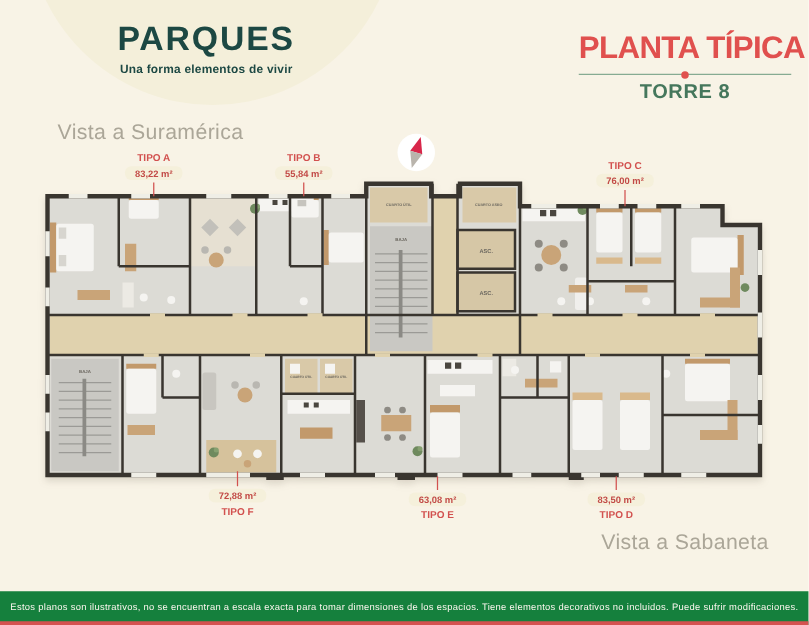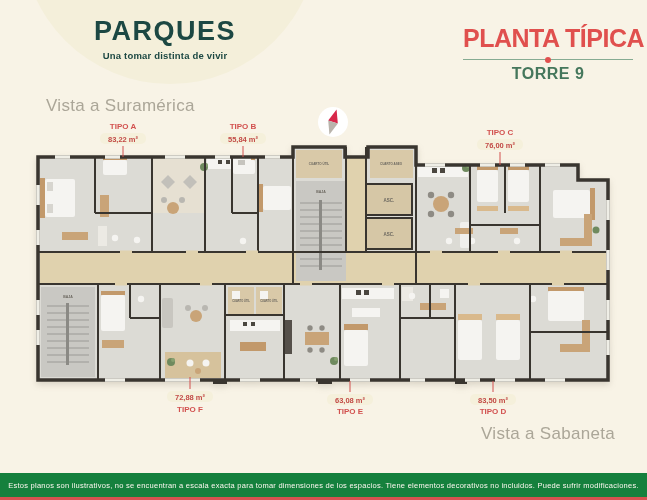--- a/index.html
+++ b/index.html
@@ -35,29 +35,29 @@
 </style>
 </head>
 <body>
 
 <div class="page">
 
   <div class="logo-circle"></div>
 
   <div class="brand">
     <div class="brand-name">PARQUES</div>
-    <div class="brand-tagline">Una tomar distinta de vivir</div>
+    <div class="brand-tagline">Una forma elementos de vivir</div>
   </div>
 
   <div class="title-block">
     <div class="title-main">PLANTA TÍPICA</div>
     <div class="title-rule">
         <span class="dot"></span>
       </div>
-    <div class="title-tower">TORRE 9</div>
+    <div class="title-tower">TORRE 8</div>
   </div>
 
   <div class="vista vista-top">Vista a Suramérica</div>
   <div class="vista vista-bottom">Vista a Sabaneta</div>
 
   <svg class="plan-svg" viewBox="0 0 647 500">
 
     <g>
       <circle cx="333" cy="122" r="15" fill="#ffffff"></circle>
       <g transform="rotate(16 333 122)">

